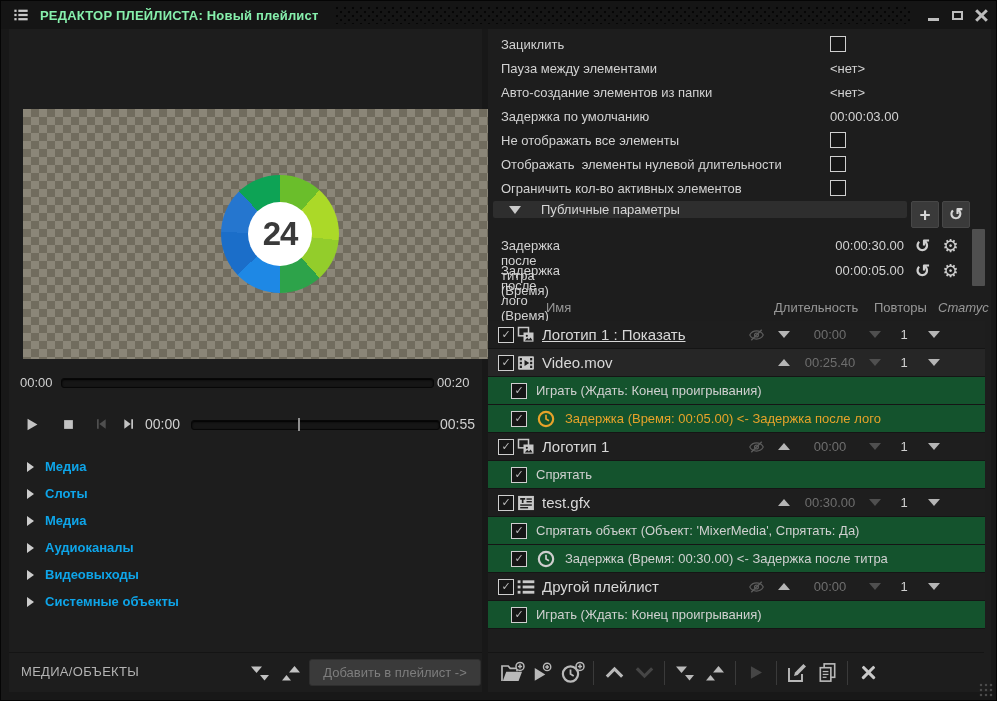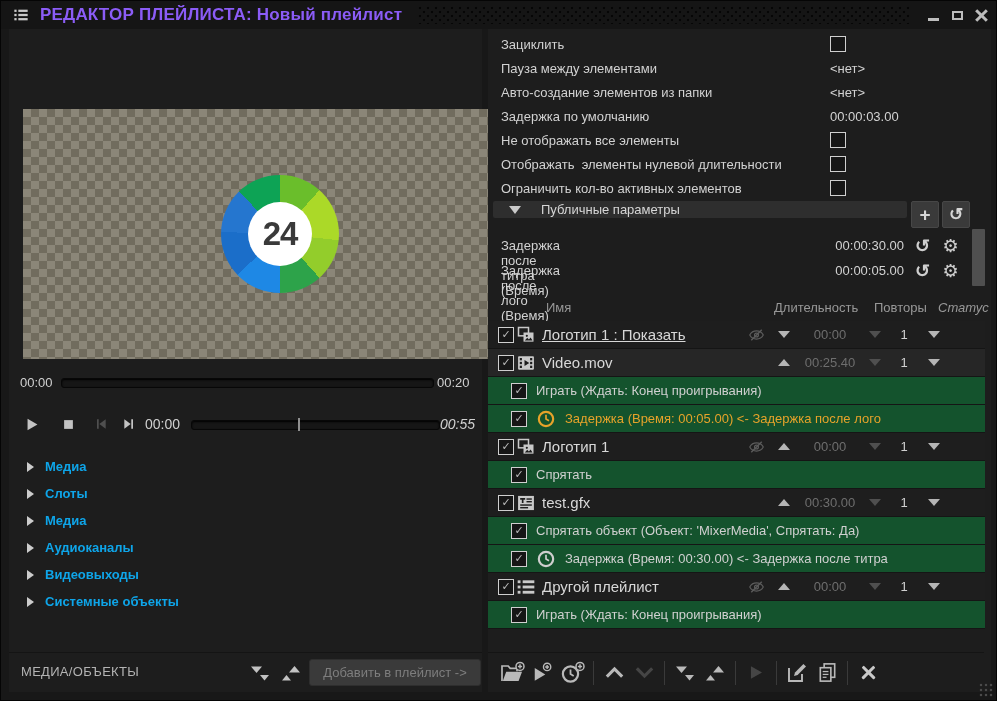--- a/index.html
+++ b/index.html
@@ -6,21 +6,21 @@
   body{
     width:997px;height:701px;position:relative;overflow:hidden;
     background:#181818;font-family:"Liberation Sans",sans-serif;
     color:#c8c8c8;-webkit-font-smoothing:antialiased;
   }
   .window{position:absolute;inset:0;background:#181818;border:1px solid #050505;box-sizing:border-box;}
 
   
   .titlebar{position:absolute;left:0;top:0;right:0;height:28px;background:#151515;display:flex;align-items:center;}
   .tb-icon{width:20px;height:16px;margin-left:10px;color:#c9c9c9;flex:0 0 auto;}
-  .tb-title{margin-left:9px;font-size:17px;font-weight:700;color:#8b5cf6;white-space:nowrap;letter-spacing:.2px;}
+  .tb-title{margin-left:9px;font-size:13px;font-weight:700;color:#86efac;white-space:nowrap;letter-spacing:.2px;}
   .tb-texture{flex:1;height:18px;margin:0 14px 0 16px;
     background-image:
       radial-gradient(circle at 2px 2px, #060606 1.3px, transparent 1.6px),
       radial-gradient(circle at 2px 2px, #060606 1.3px, transparent 1.6px);
     background-size:8px 8px,8px 8px;background-position:0 0,4px 4px;}
   .tb-btn{width:18px;height:18px;display:flex;align-items:center;justify-content:center;margin-right:6px;flex:0 0 auto;cursor:default;}
   .glyph-min{width:11px;height:3px;background:#bdbdbd;margin-top:8px;}
   .glyph-max{width:11px;height:9px;border:2px solid #bdbdbd;box-sizing:border-box;}
   .glyph-x{position:relative;width:13px;height:13px;}
   .glyph-x::before,.glyph-x::after{content:"";position:absolute;left:-1px;top:5px;width:15px;height:3px;background:#bdbdbd;}
@@ -49,21 +49,21 @@
   .timeline-row{position:absolute;left:0;top:344px;right:0;height:20px;font-size:13px;color:#d0d0d0;}
   .tl-start{position:absolute;left:11px;top:2px;}
   .tl-end{position:absolute;left:428px;top:2px;}
   .track{position:absolute;background:#161616;border:1px solid #070707;border-radius:3px;box-shadow:inset 0 1px 2px #000;}
   .tl-track{left:52px;top:5px;width:371px;height:8px;}
   .transport-row{position:absolute;left:0;top:380px;right:0;height:32px;font-size:14px;color:#d0d0d0;}
   .tr-btn{position:absolute;top:4px;width:22px;height:22px;display:flex;align-items:center;justify-content:center;cursor:default;}
   .tr-time{position:absolute;left:136px;top:7px;}
   .tr-track{left:182px;top:11px;width:247px;height:8px;}
   .tr-thumb{position:absolute;left:43%;top:-3px;width:2px;height:13px;background:#8f8f8f;}
-  .tr-total{position:absolute;left:431px;top:7px;font-style:italic;}
+  .tr-total{position:absolute;left:431px;top:7px;}
 
   
   .tree{position:absolute;left:0;top:424px;right:0;}
   .tree-item{height:27px;display:flex;align-items:center;padding-left:18px;cursor:default;}
   .tree-arrow{width:0;height:0;border-top:5px solid transparent;border-bottom:5px solid transparent;border-left:7px solid #cccccc;margin-right:11px;}
   .tree-label{font-size:13px;font-weight:700;color:#0ea5e9;}
 
   
   .media-bar{position:absolute;left:0;bottom:0;right:0;height:39px;border-top:1px solid #141414;}
   .mb-label{position:absolute;left:12px;top:11px;font-size:13px;color:#b3b3b3;letter-spacing:.3px;}

